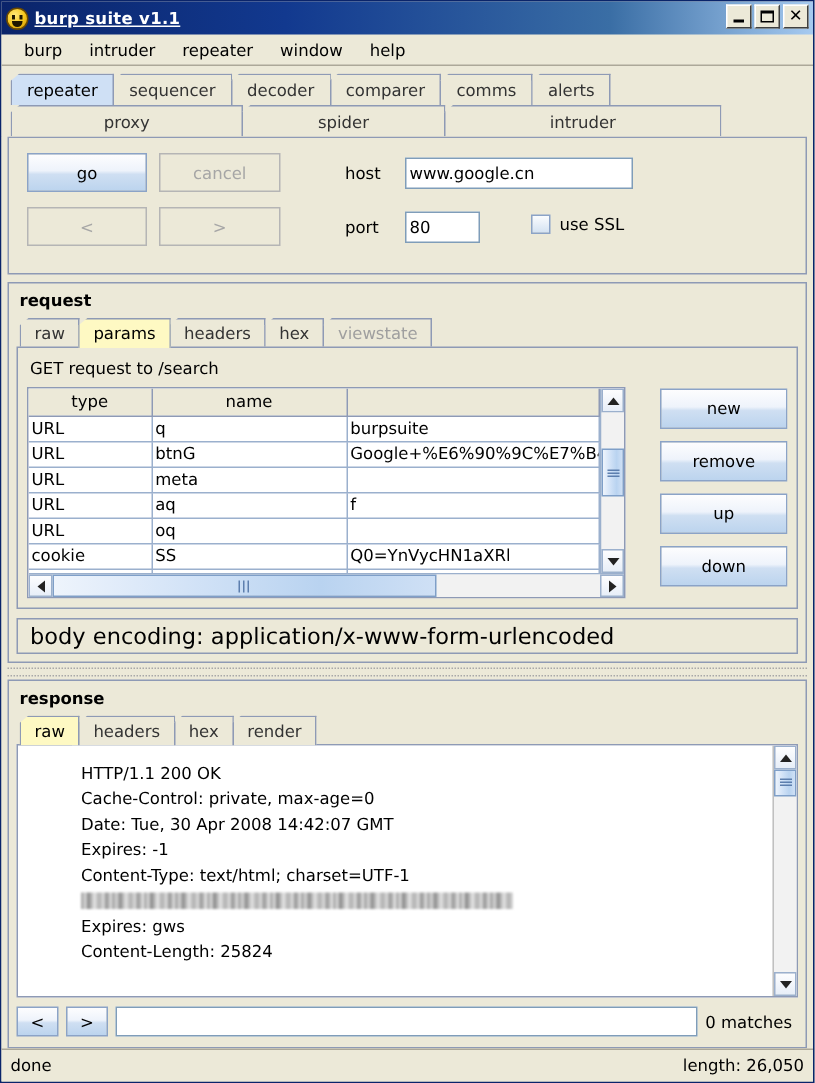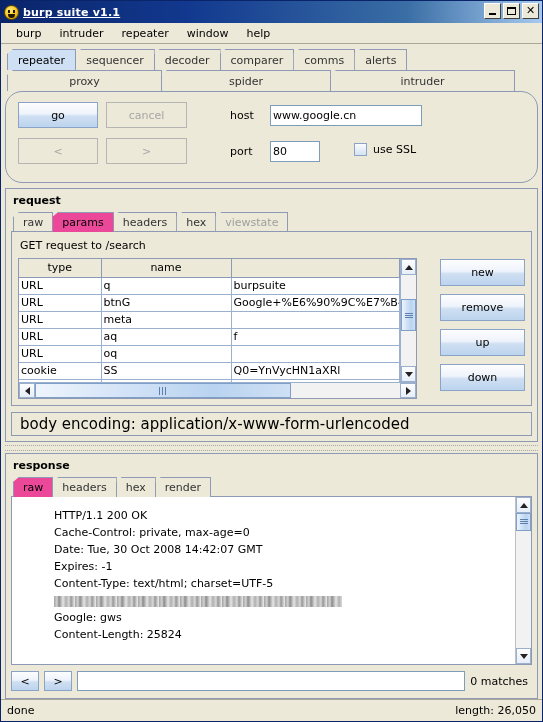--- a/index.html
+++ b/index.html
@@ -112,42 +112,42 @@
     clip-path: polygon(0 100%, 0 5px, 6px 0, 100% 0, 100% 100%);
   }
   .tab.selected {
     background: #cfe0f5;
     color: #000;
     z-index: 3;
   }
   .tabrow.row1 .tab { }
   .tabrow.row2 .tab { background: #ece9d8; }
   .tab.wide-proxy { width: 155px; }
-  .tab.wide-spider { width: 170px; }
+  .tab.wide-spider { width: 136px; }
   .tab.wide-intruder { width: 185px; }
 
   
   #body {
     flex: 1;
     background: #ece9d8;
     padding: 0 4px 0 4px;
     display: flex; flex-direction: column;
     overflow: hidden;
   }
 
   .panel {
     border: 1px solid #8e9ab5;
     background: #ece9d8;
   }
 
   
   #controls {
     padding: 9px 0 9px 0;
     position: relative;
-    height: 92px; min-height: 92px; border-radius: 17px;
+    height: 92px; min-height: 92px;
   }
   .btn {
     background: linear-gradient(to bottom, #fdfdfe 0%, #eef3fb 45%, #cfdff2 55%, #bcd4ee 100%);
     border: 1px solid #8ba3c7;
     font-size: 11px; color: #000;
     display: flex; align-items: center; justify-content: center;
     cursor: default;
     font-family: "DejaVu Sans", sans-serif;
   }
   .btn.disabled {
@@ -200,21 +200,21 @@
     height: 20px;
     background: #ece9d8;
     border: 1px solid #8e9ab5;
     border-bottom: none;
     display: flex; align-items: center; justify-content: center;
     font-size: 11px; color: #333;
     padding: 0 9px; margin-right: -1px;
     cursor: default;
     clip-path: polygon(0 100%, 0 5px, 6px 0, 100% 0, 100% 100%);
   }
-  .subtab.selected { background: #ec4899; color: #000; z-index: 2; }
+  .subtab.selected { background: #fef9c3; color: #000; z-index: 2; }
   .subtab.dim { color: #9f9f9f; }
 
   .inner-box {
     border: 1px solid #8e9ab5;
     background: #ece9d8;
     flex: 1;
     margin-top: -1px;
     padding: 5px 6px 6px 6px;
     display: flex; flex-direction: column;
     position: relative;
@@ -571,21 +571,21 @@
       <div class="section-title">response</div>
 
       <div class="subtabrow">
         <div class="subtab selected">raw</div>
         <div class="subtab">headers</div>
         <div class="subtab">hex</div>
         <div class="subtab">render</div>
       </div>
 
       <div id="resp-inner">
-        <div id="resp-text"><div>HTTP/1.1 200 OK</div><div>Cache-Control: private, max-age=0</div><div>Date: Tue, 30 Oct 2008 14:42:07 GMT</div><div>Expires: -1</div><div>Content-Type: text/html; charset=UTF-5</div><div><span class="redacted-line"></span></div><div>Google: gws</div><div>Content-Length: 25824</div></div>
+        <div id="resp-text"><div>HTTP/1.1 200 OK</div><div>Cache-Control: private, max-age=0</div><div>Date: Tue, 30 Apr 2008 14:42:07 GMT</div><div>Expires: -1</div><div>Content-Type: text/html; charset=UTF-1</div><div><span class="redacted-line"></span></div><div>Expires: gws</div><div>Content-Length: 25824</div></div>
         <div class="vscroll" style="border-left:1px solid #c0c0c0;">
           <div class="sb-btn">
               <span class="sb-arrow up"></span>
             </div>
           <div class="sb-track">
             <div class="sb-thumb" style="top:0;height:13%;">
               <span class="grip-h">
                   <i></i>
                   <i></i>
                   <i></i>

